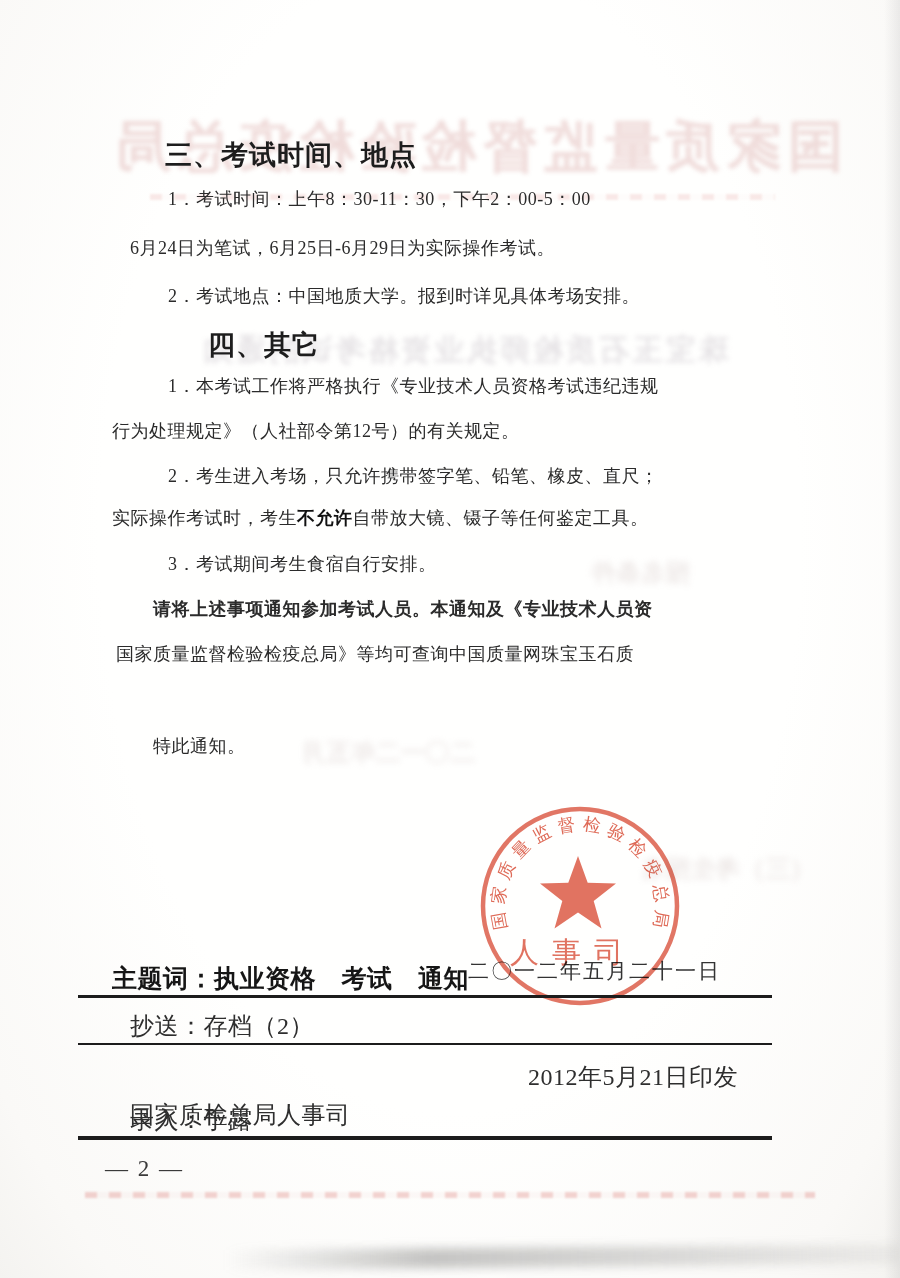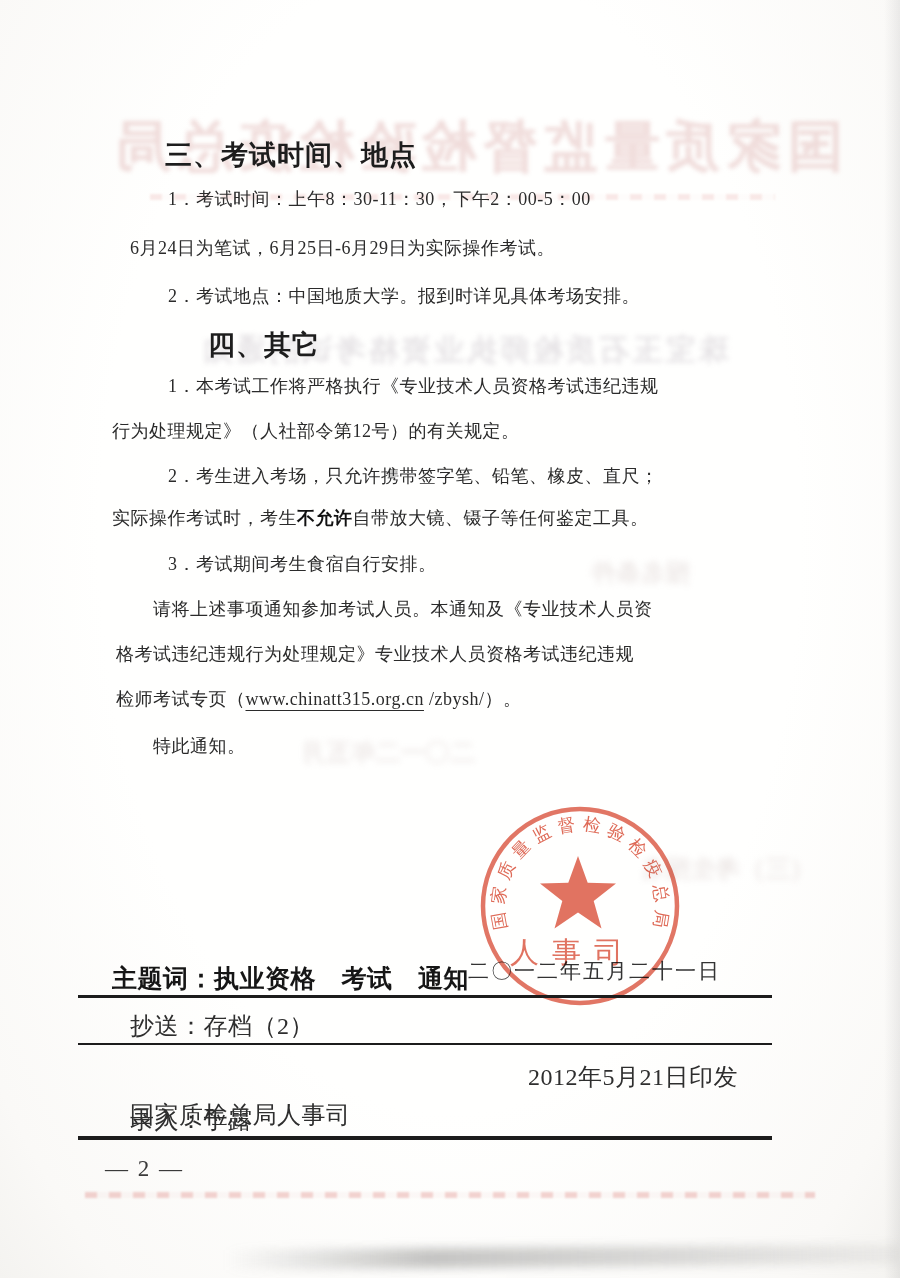--- a/index.html
+++ b/index.html
@@ -50,25 +50,22 @@
   <div class="t" style="left:168px;top:284px;">2．考试地点：中国地质大学。报到时详见具体考场安排。</div>
 
   <div class="t h" style="left:165px;top:327px;margin-left:43px;">四、其它</div>
   <div class="t" style="left:168px;top:374px;">1．本考试工作将严格执行《专业技术人员资格考试违纪违规</div>
   <div class="t" style="left:112px;top:419px;">行为处理规定》（人社部令第12号）的有关规定。</div>
   <div class="t" style="left:168px;top:464px;">2．考生进入考场，只允许携带签字笔、铅笔、橡皮、直尺；</div>
   <div class="t" style="left:112px;top:506px;">
     <span>实际操作考试时，考生</span><span class="boldseg">不允许</span><span>自带放大镜、镊子等任何鉴定工具。</span>
   </div>
   <div class="t" style="left:168px;top:552px;">3．考试期间考生食宿自行安排。</div>
-  <div class="t" style="left:153px;top:597px;">请将上述事项通知参加考试人员。本通知及《专业技术人员资</div>
-  <div class="t" style="left:116px;top:642px;">格考试违纪违规行为处理规定》专业技术人员资格考试违纪违规</div>
-  <div class="t" style="left:116px;top:687px;">
-    <span>检师考试专页（</span><span class="urlseg">www.chinatt315.org.cn</span><span> /zbysh/）。</span>
-  </div>
+  <div class="t" style="left:153px;top:597px;font-weight:bold;">请将上述事项通知参加考试人员。本通知及《专业技术人员资</div>
+  <div class="t" style="left:116px;top:642px;">国家质量监督检验检疫总局》等均可查询中国质量网珠宝玉石质</div>
   <div class="t" style="left:153px;top:734px;">特此通知。</div>
 
   <div class="t datecn" style="left:468px;top:917px;">二〇一二年五月二十一日</div>
 
   <svg class="stamp" width="240" height="240" viewBox="0 0 240 240">
     <defs>
       <path id="arcpath" d="M 48.6 146 A 76 76 0 1 1 191.4 146" fill="none"></path>
     </defs>
     <circle cx="120" cy="120" r="97" fill="none" stroke="#d9503a" stroke-width="4.5" opacity="0.78"></circle>
     <polygon points="118,70 127.7,96.7 156,97.6 133.7,115.1 141.5,142.4 118,126.5 94.5,142.4 102.3,115.1 80,97.6 108.3,96.7" fill="#d9503a" opacity="0.8"></polygon>

